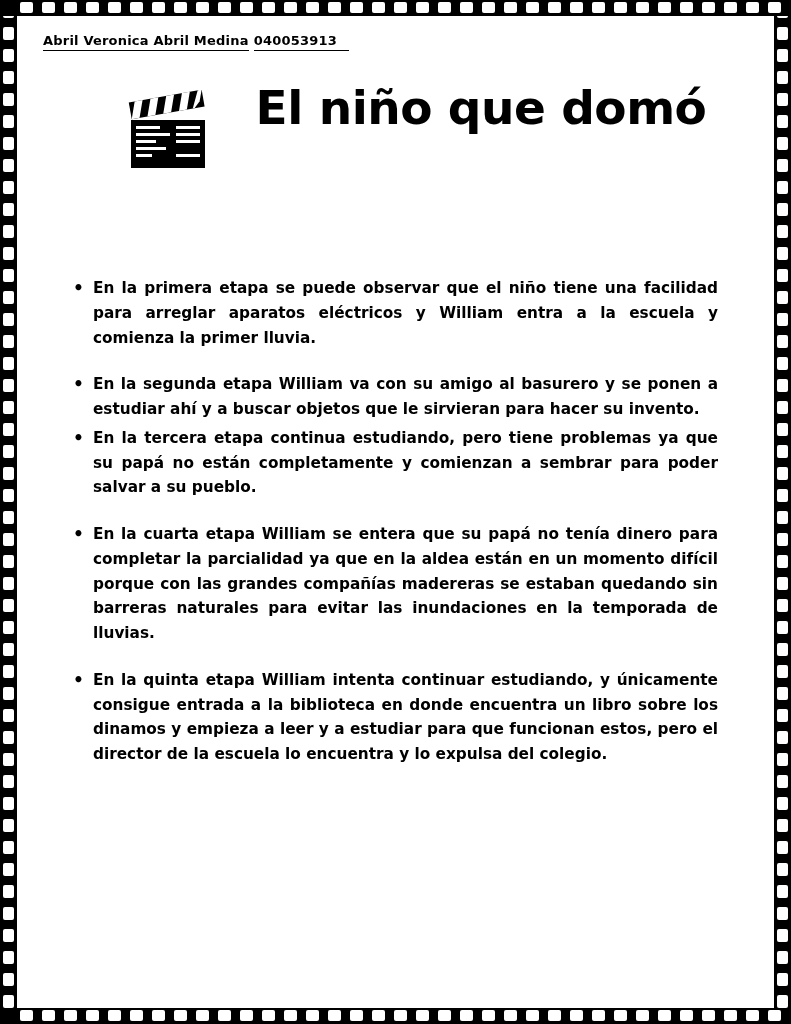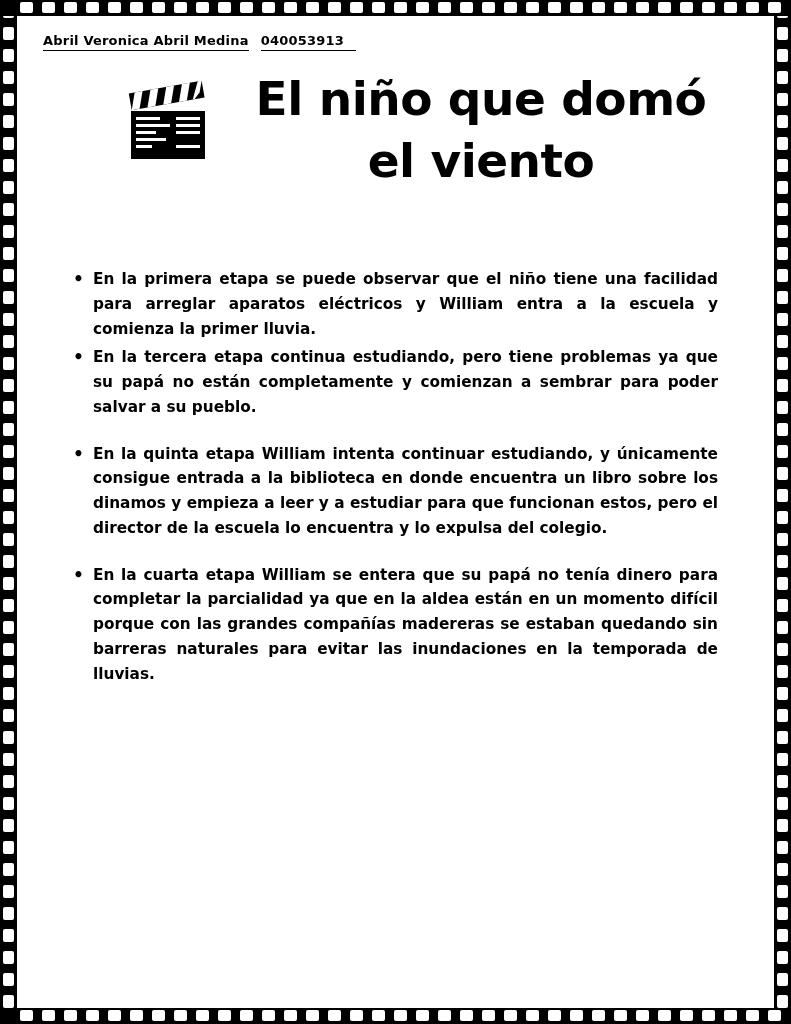--- a/index.html
+++ b/index.html
@@ -73,26 +73,25 @@
     font-size: 13px;
     letter-spacing: 0.2px;
     border-bottom: 1.6px solid #000;
     display: inline-block;
     padding-bottom: 2px;
     margin-bottom: 6px;
   }
   .header-line.second {
     font-size: 13px;
     padding-right: 12px;
-    margin-left: 7px;
   }
 
   
   .title-area {
-    margin-top: 18px;
+    margin-top: 27px;
     position: relative;
     height: 170px;
   }
   .clapper {
     position: absolute;
     left: 78px;
     top: 6px;
     width: 92px;
     height: 84px;
   }
@@ -354,26 +353,26 @@
           <rect x="55" y="36" width="24" height="3"></rect>
           <rect x="55" y="43" width="24" height="3"></rect>
           <rect x="55" y="50" width="24" height="3"></rect>
           <rect x="55" y="64" width="24" height="3"></rect>
         </g>
       </svg>
     </div>
 
     <div class="title-text">
       <div>El niño que domó</div>
-      <div class="title-line2">el viento</div>
     </div>
 
   </div>
 
 
   <ul class="stages" id="stages-list">
       <li class="gap-lg">En la primera etapa se puede observar que el niño tiene una facilidad para arreglar aparatos eléctricos y William entra a la escuela y comienza la primer lluvia.</li>
+      <li class="gap-lg">En la segunda etapa William va con su amigo al basurero y se ponen a estudiar ahí y a buscar objetos que le sirvieran para hacer su invento.</li>
       <li class="gap-sm">En la tercera etapa continua estudiando, pero tiene problemas ya que su papá no están completamente y comienzan a sembrar para poder salvar a su pueblo.</li>
+      <li class="gap-lg">En la cuarta etapa William se entera que su papá no tenía dinero para completar la parcialidad ya que en la aldea están en un momento difícil porque con las grandes compañías madereras se estaban quedando sin barreras naturales para evitar las inundaciones en la temporada de lluvias.</li>
       <li class="gap-lg">En la quinta etapa William intenta continuar estudiando, y únicamente consigue entrada a la biblioteca en donde encuentra un libro sobre los dinamos y empieza a leer y a estudiar para que funcionan estos, pero el director de la escuela lo encuentra y lo expulsa del colegio.</li>
-      <li class="gap-lg">En la cuarta etapa William se entera que su papá no tenía dinero para completar la parcialidad ya que en la aldea están en un momento difícil porque con las grandes compañías madereras se estaban quedando sin barreras naturales para evitar las inundaciones en la temporada de lluvias.</li>
     </ul>
 
 </div>
 
 </body></html>

